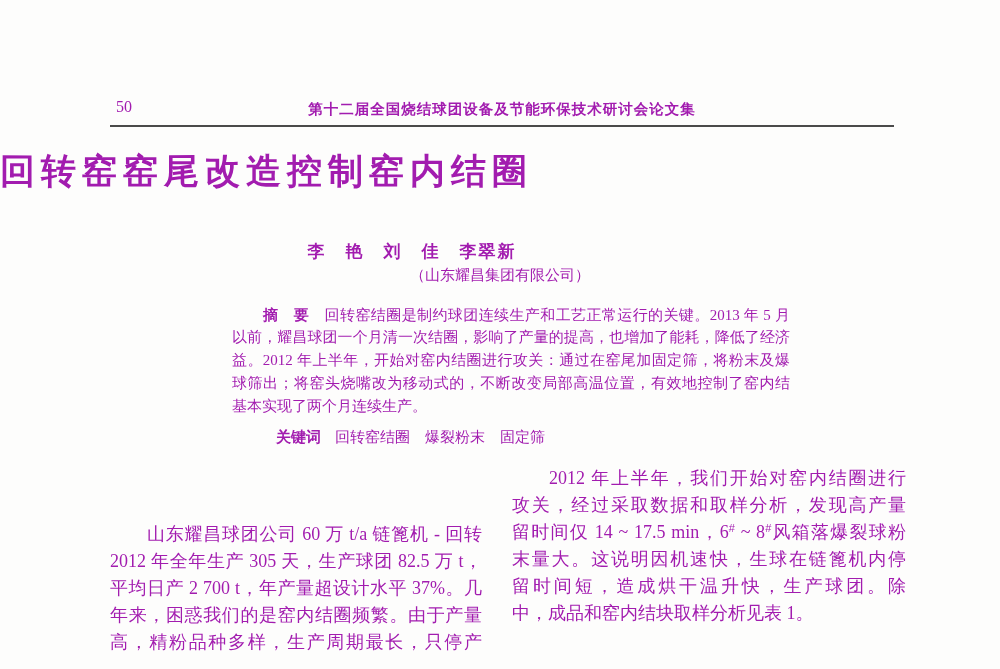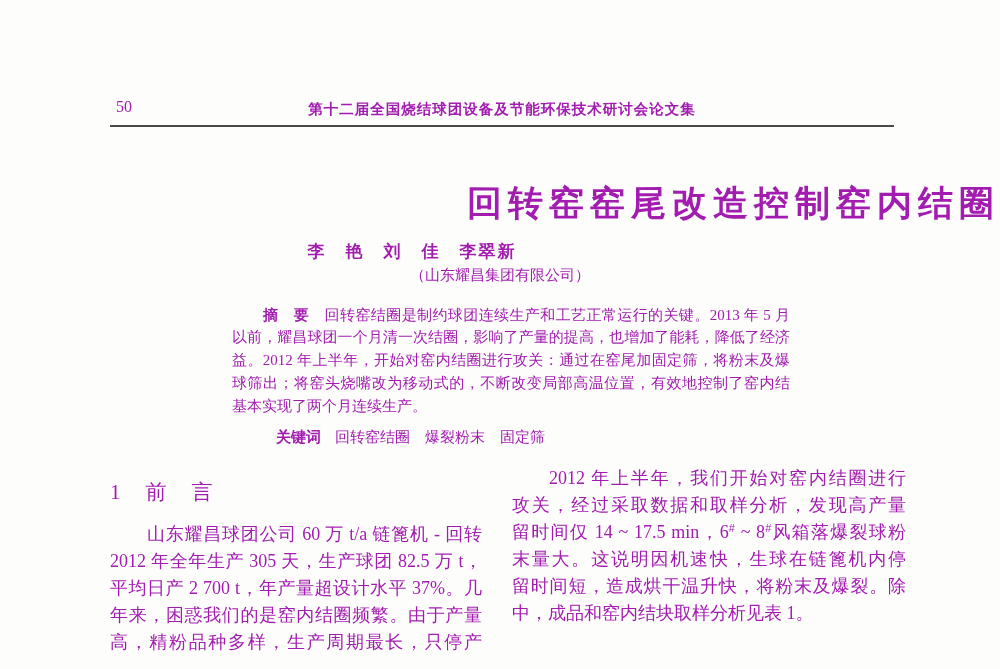--- a/index.html
+++ b/index.html
@@ -23,22 +23,22 @@
     text-align: center; font-size: 14.5px; font-weight: bold;
     font-family: "Liberation Sans", sans-serif;
     letter-spacing: 1px;
   }
   .header-rule {
     position: absolute; left: 110px; top: 125px; width: 784px;
     height: 0; border-top: 2px solid #4a4a4a;
   }
   
   .article-title {
-    position: absolute; left: 0; top: 180px; width: 1000px;
-    text-align: right; font-size: 35px; font-weight: bold;
+    position: absolute; left: 0; top: 148px; width: 1000px;
+    text-align: left; font-size: 35px; font-weight: bold;
     font-family: "Liberation Sans", sans-serif;
     letter-spacing: 6px;
   }
   .authors {
     position: absolute; left: 0; top: 240px; width: 796px;
     text-align: center; font-size: 17px; font-weight: bold;
     font-family: "Liberation Sans", sans-serif;
     letter-spacing: 2px;
     padding-left: 28px;
   }
@@ -111,34 +111,33 @@
     <div class="aline jline">以前，耀昌球团一个月清一次结圈，影响了产量的提高，也增加了能耗，降低了经济效</div>
     <div class="aline jline">益。2012 年上半年，开始对窑内结圈进行攻关：通过在窑尾加固定筛，将粉末及爆裂</div>
     <div class="aline jline">球筛出；将窑头烧嘴改为移动式的，不断改变局部高温位置，有效地控制了窑内结圈，</div>
     <div class="aline lline">基本实现了两个月连续生产。</div>
   </div>
 
   <div class="keywords lline">
     <span class="b-label">关键词</span><span class="kw-items">回转窑结圈　爆裂粉末　固定筛</span>
   </div>
 
-  <div class="section-heading">1　前　言</div>
 
   <div class="col col-left">
     <div class="bline jline indent2">山东耀昌球团公司 60 万 t/a 链篦机 - 回转</div>
     <div class="bline jline">2012 年全年生产 305 天，生产球团 82.5 万 t，</div>
     <div class="bline jline">平均日产 2 700 t，年产量超设计水平 37%。几</div>
     <div class="bline jline">年来，困惑我们的是窑内结圈频繁。由于产量</div>
     <div class="bline jline">高，精粉品种多样，生产周期最长，只停产</div>
   </div>
 
   <div class="col col-right">
     <div class="bline jline indent2">2012 年上半年，我们开始对窑内结圈进行</div>
     <div class="bline jline">攻关，经过采取数据和取样分析，发现高产量</div>
     <div class="bline jline">
       <span>留时间仅 14 ~ 17.5 min，6</span><sup class="hash">#</sup><span> ~ 8</span><sup class="hash">#</sup><span>风箱落爆裂球粉</span>
     </div>
     <div class="bline jline">末量大。这说明因机速快，生球在链篦机内停</div>
-    <div class="bline jline">留时间短，造成烘干温升快，将粉末及爆裂。除</div>
+    <div class="bline jline">留时间短，造成烘干温升快，生产球团。除</div>
     <div class="bline lline">中，成品和窑内结块取样分析见表 1。</div>
   </div>
 
 </div>
 
 </body></html>

